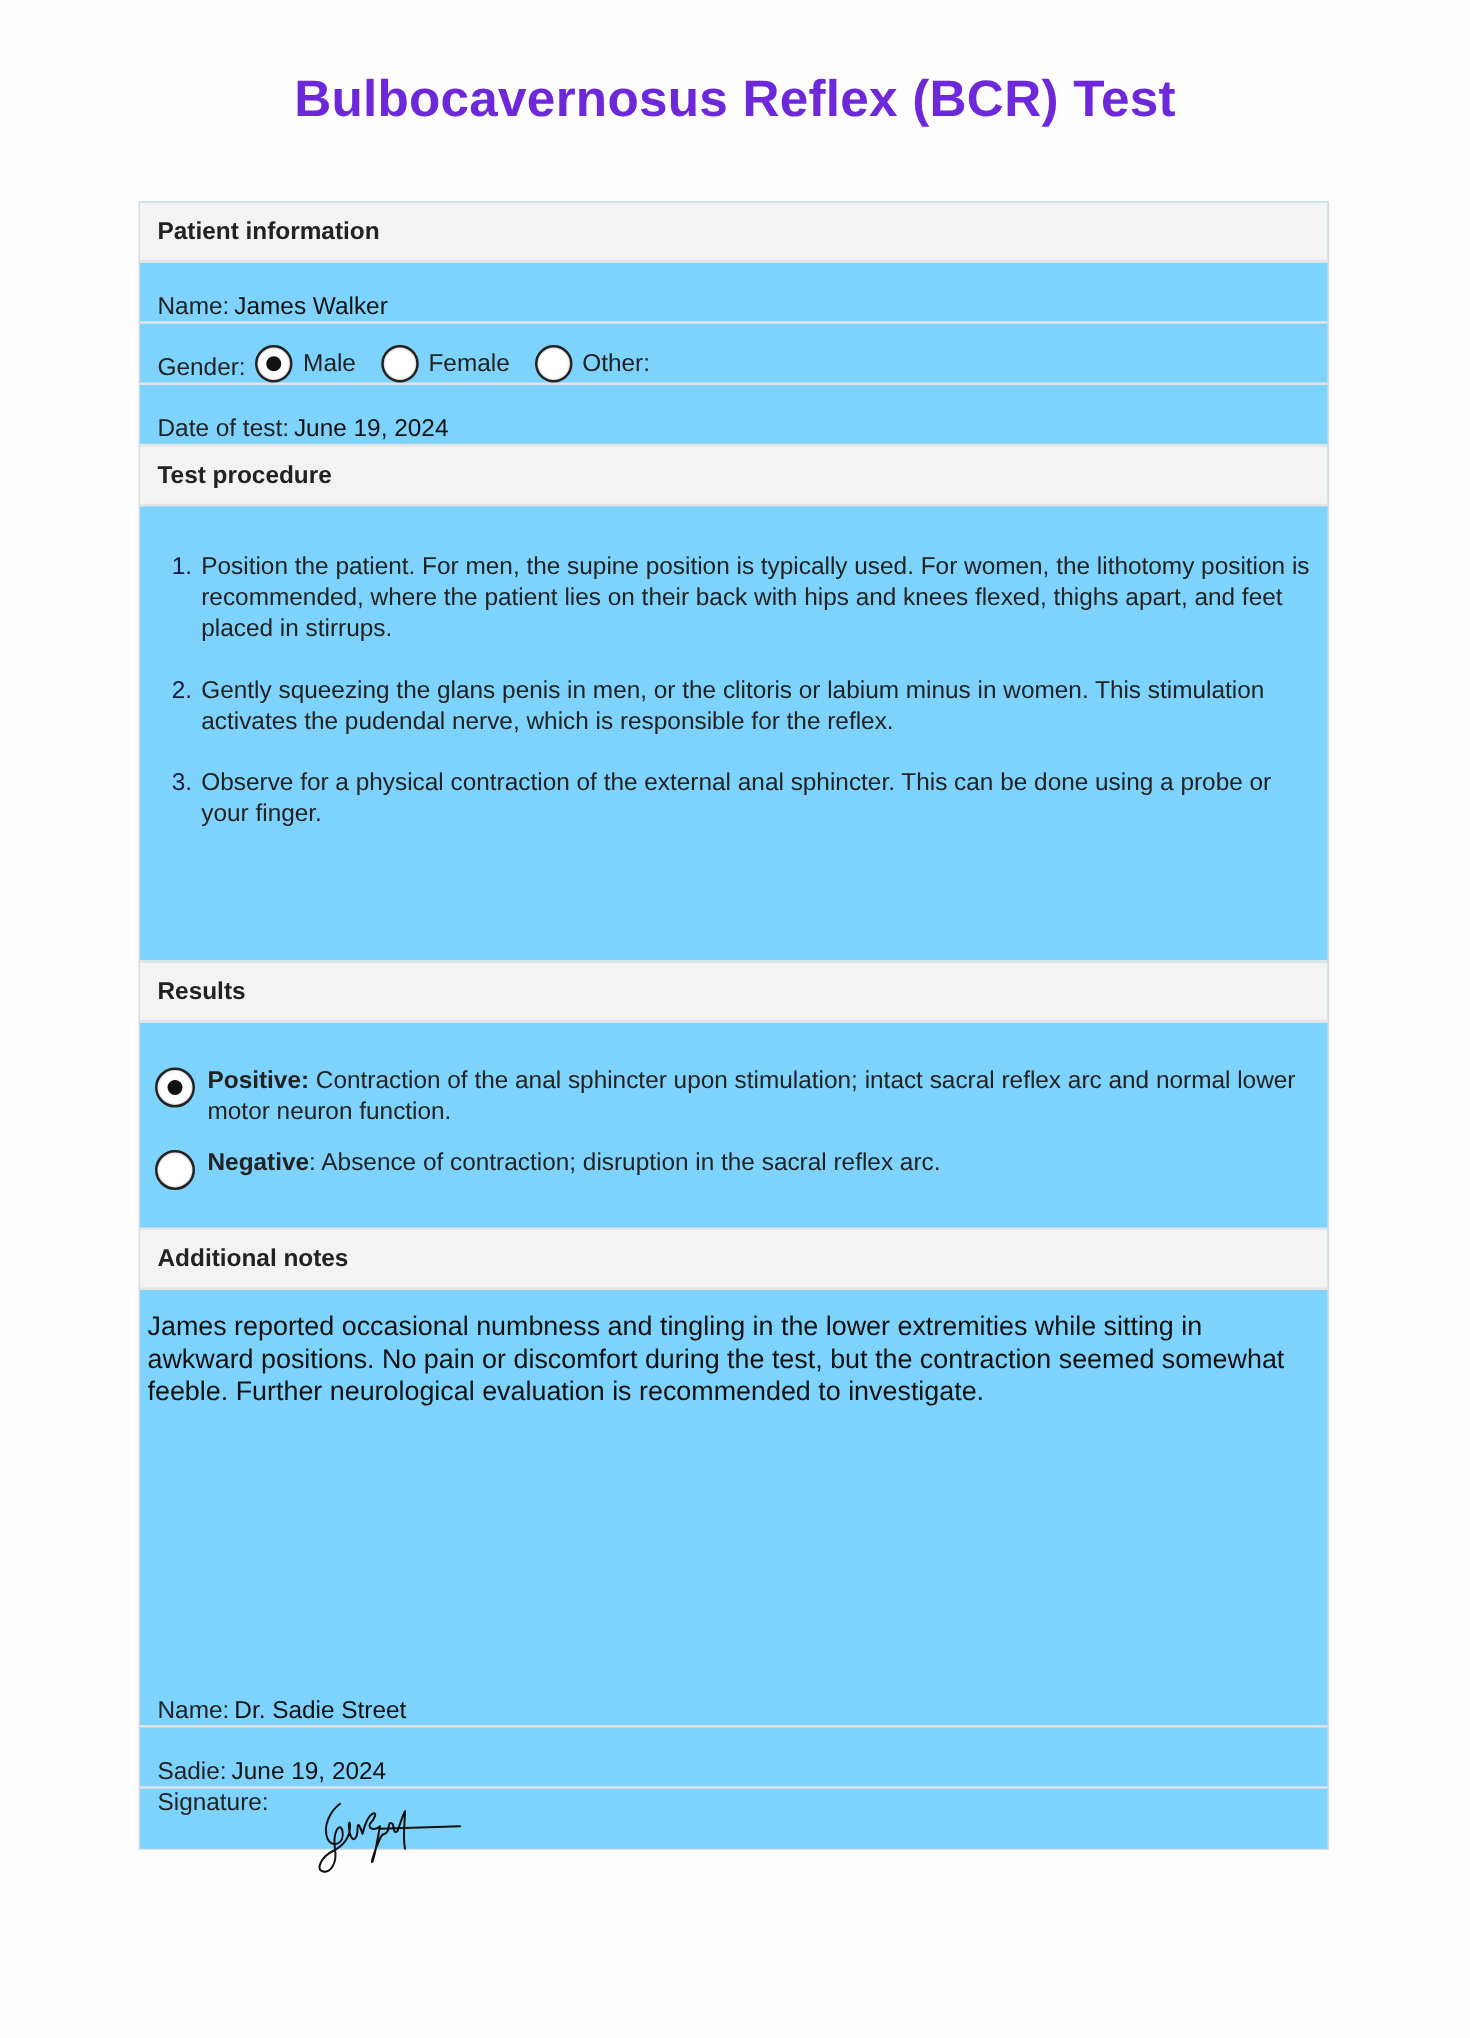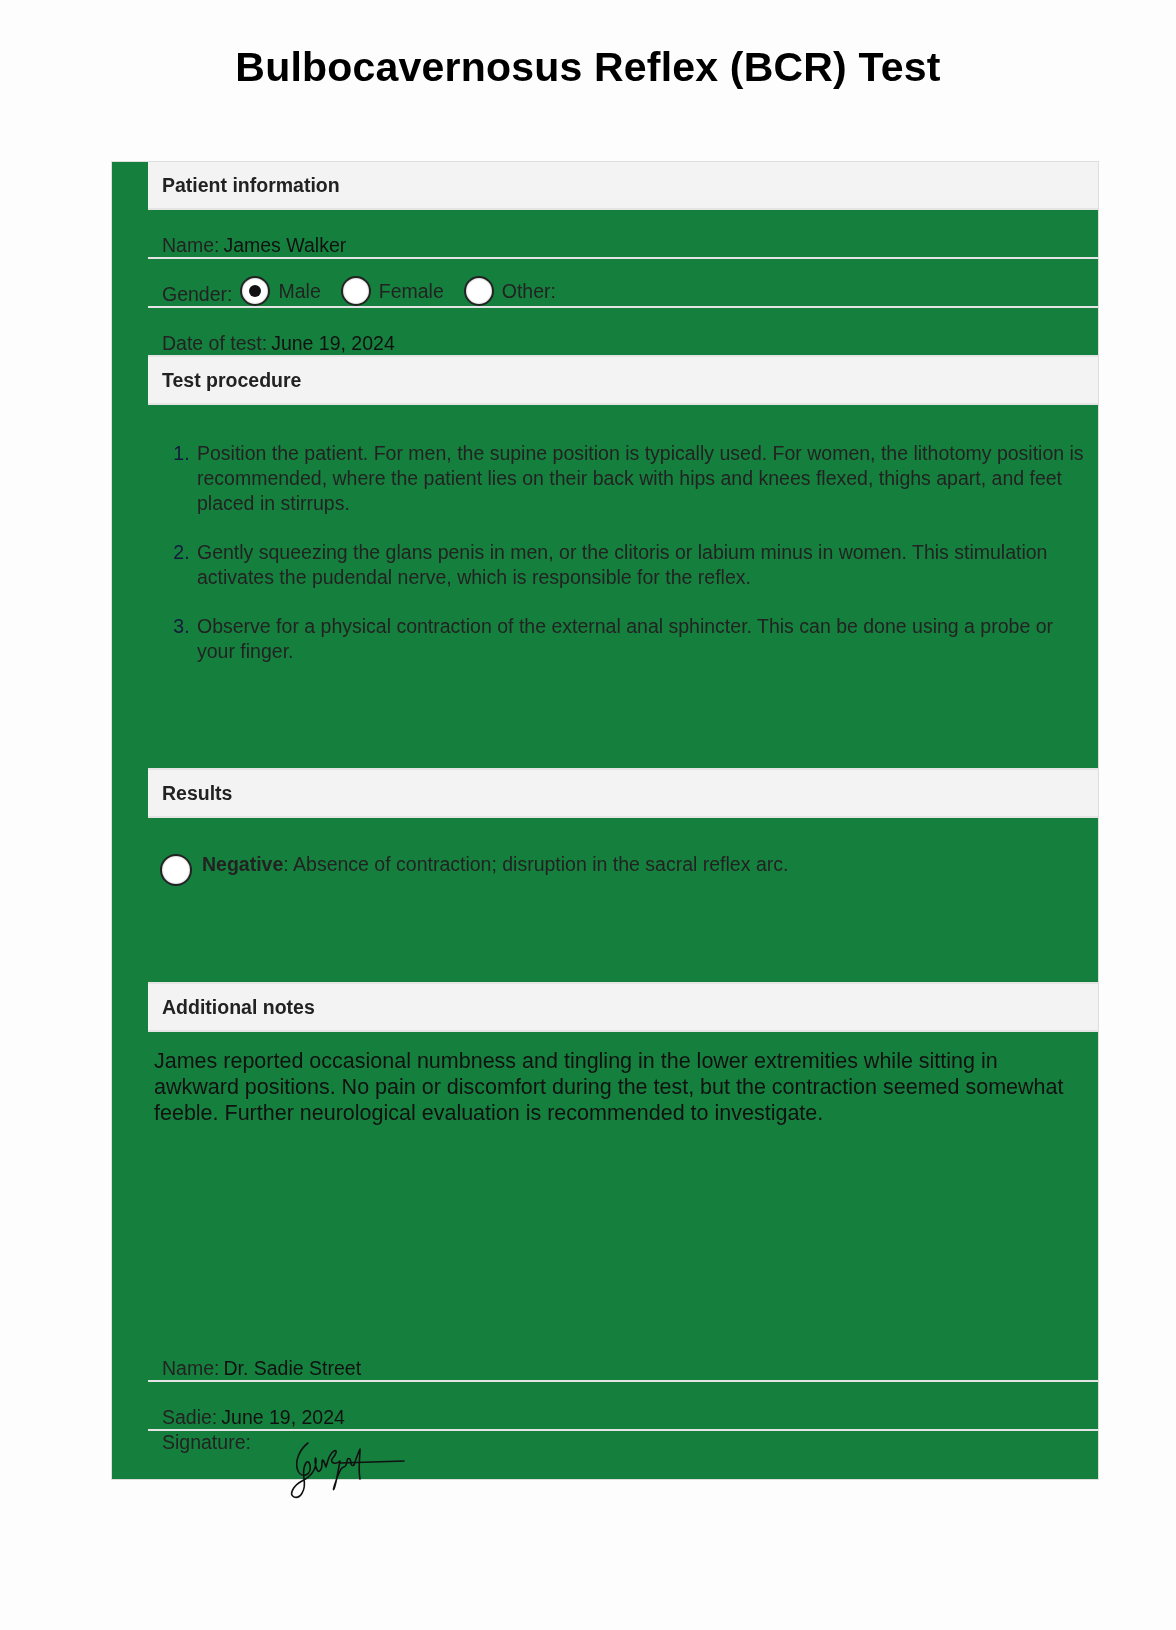--- a/index.html
+++ b/index.html
@@ -1,29 +1,28 @@
 <!DOCTYPE html>
 <html><head>
 <meta charset="utf-8">
 <style>
   html, body { margin: 0; padding: 0; background: #fdfdfd; }
   body {
     width: 1176px; height: 1630px; position: relative; overflow: hidden;
     font-family: "Liberation Sans", sans-serif; color: #1a1a1a;
   }
   .title {
-    position: absolute; left: 0; width: 1176px; top: 44px;
-    text-align: center; font-size: 41px; font-weight: bold; color: #000000;
+    position: absolute; left: 0; width: 1176px; top: 56px;
+    text-align: center; font-size: 41px; font-weight: bold; color: #6d28d9;
     letter-spacing: 0.2px;
   }
   .form {
     position: absolute; left: 111px; top: 161px; width: 950px;
     border: 1px solid #dedede; border-bottom: 1px solid #dedede;
-    background: #15803d;
-    padding-left: 36px;
+    background: #7dd3fc;
   }
   .hdr {
     height: 48px; background: #f3f3f3; border-bottom: 2px solid #e4e4e4;
     box-sizing: border-box; padding-left: 14px; display: flex; align-items: center;
     font-size: 19.5px; font-weight: bold; color: #222;
   }
   .row {
     height: 49px; border-bottom: 2px solid #e4e4e4; box-sizing: border-box;
     padding-left: 14px; display: flex; align-items: flex-end;
     font-size: 19.5px; color: #222;
@@ -118,20 +117,24 @@
     <ol>
       <li>Position the patient. For men, the supine position is typically used. For women, the lithotomy position is recommended, where the patient lies on their back with hips and knees flexed, thighs apart, and feet placed in stirrups.</li>
       <li>Gently squeezing the glans penis in men, or the clitoris or labium minus in women. This stimulation activates the pudendal nerve, which is responsible for the reflex.</li>
       <li>Observe for a physical contraction of the external anal sphincter. This can be done using a probe or your finger.</li>
     </ol>
   </div>
 
   <div class="hdr">Results</div>
   <div class="results">
     <div class="res-item">
+      <span class="radio checked"></span>
+      <span class="txt"><b>Positive:</b><span> Contraction of the anal sphincter upon stimulation; intact sacral reflex arc and normal lower motor neuron function.</span></span>
+    </div>
+    <div class="res-item">
       <span class="radio"></span>
       <span class="txt"><b>Negative</b><span>: Absence of contraction; disruption in the sacral reflex arc.</span></span>
     </div>
   </div>
 
   <div class="hdr">Additional notes</div>
   <div class="notes">James reported occasional numbness and tingling in the lower extremities while sitting in awkward positions. No pain or discomfort during the test, but the contraction seemed somewhat feeble. Further neurological evaluation is recommended to investigate.</div>
 
   <div class="row">
     <span class="lbl">Name:</span>

